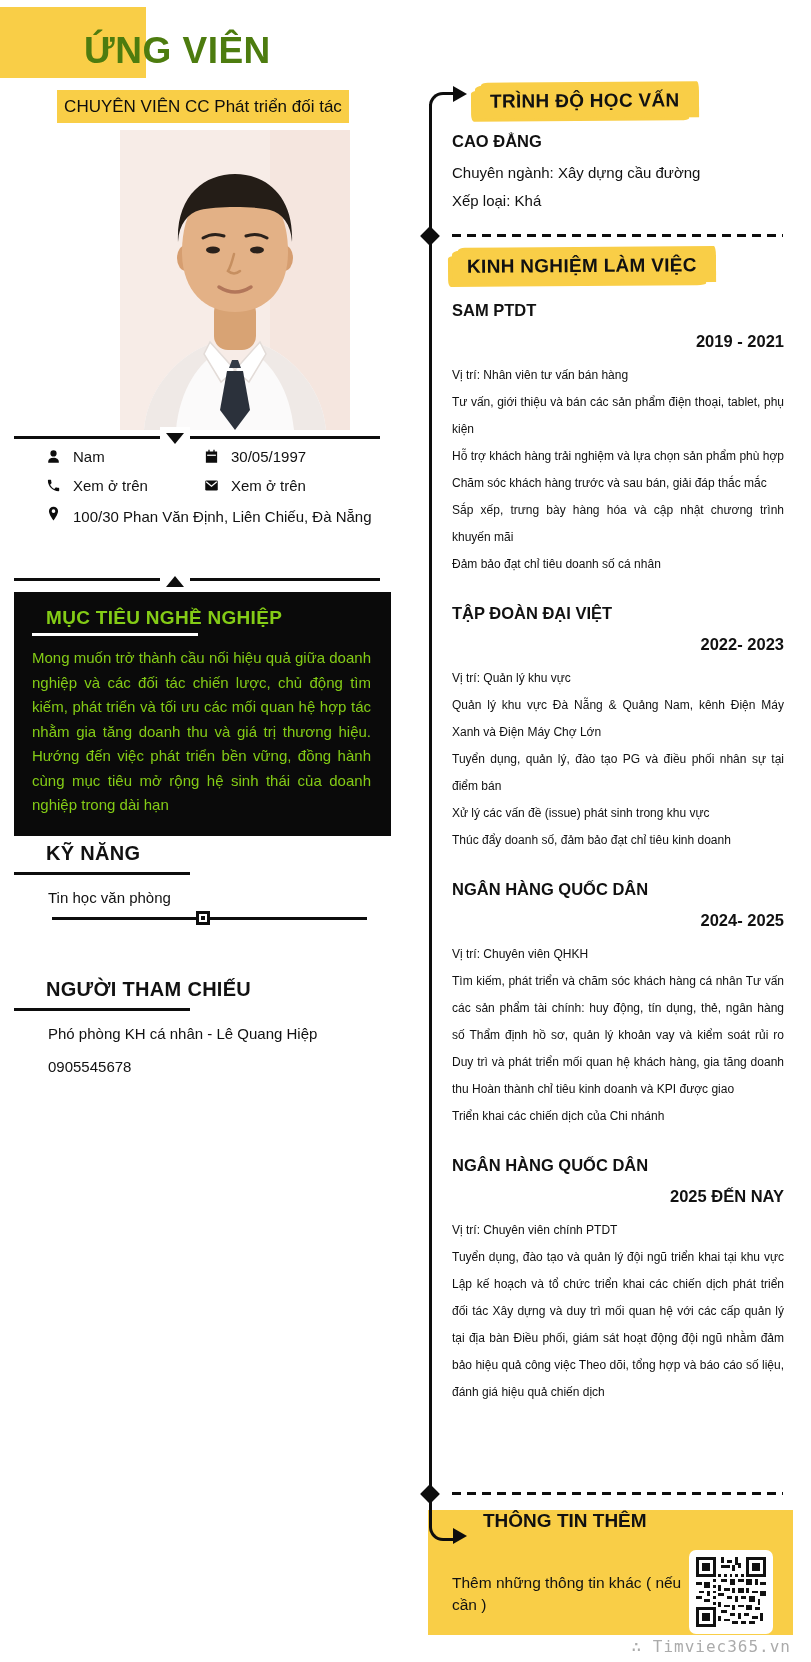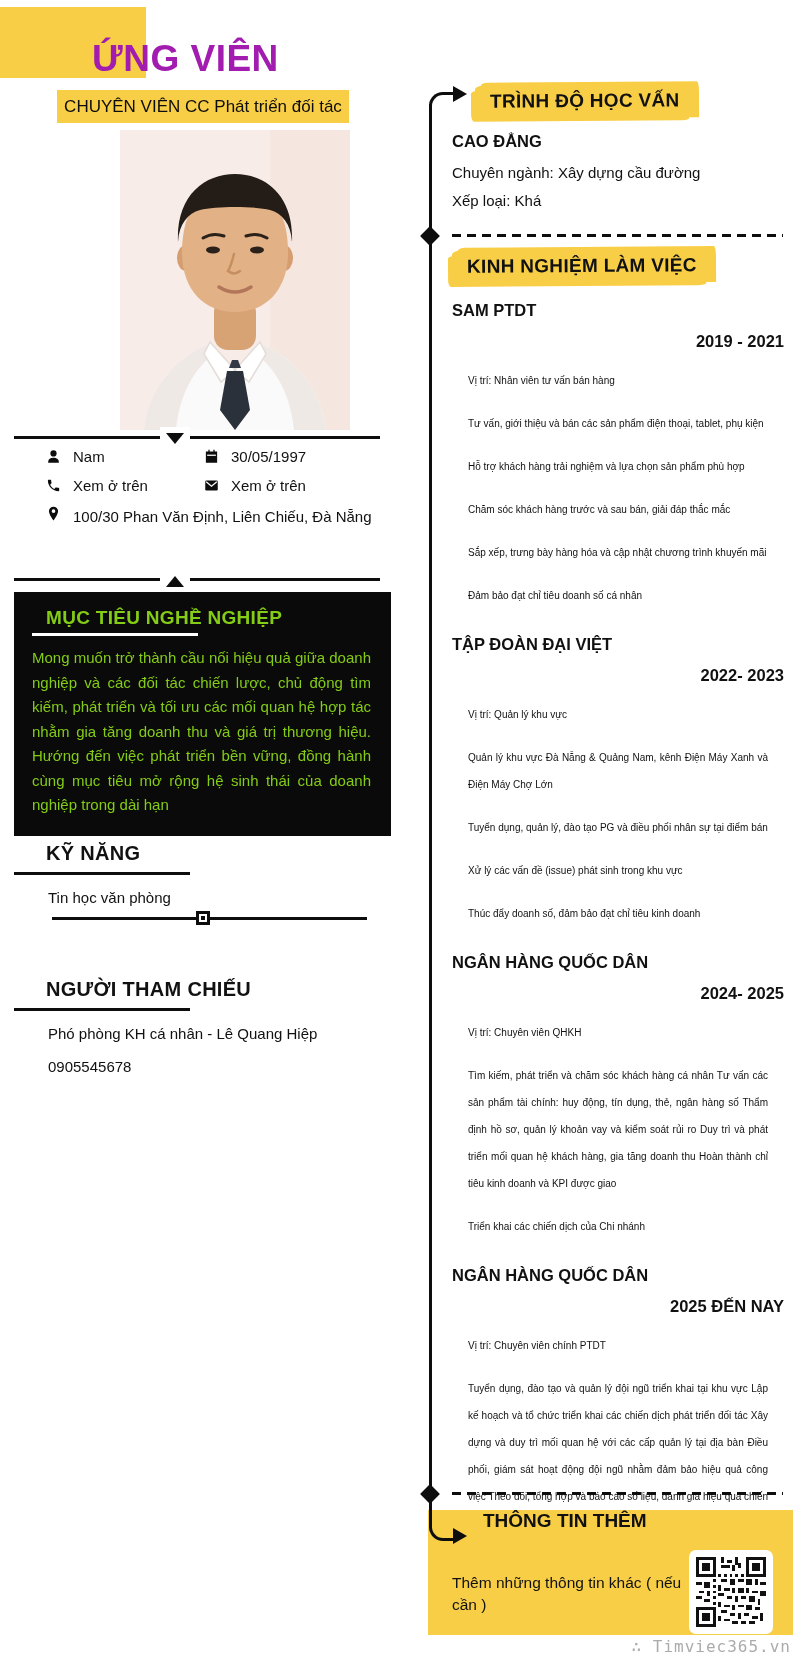--- a/index.html
+++ b/index.html
@@ -2,21 +2,21 @@
 <html><head>
 <meta charset="utf-8">
 <style>
   html,body{margin:0;padding:0;background:#e9e9e9;}
   .page{
     position:relative;width:811px;height:1662px;margin:0 auto;background:#ffffff;
     font-family:"Liberation Sans","DejaVu Sans",sans-serif;color:#111;overflow:hidden;
   }
   
   .title-bg{position:absolute;left:0;top:7px;width:146px;height:71px;background:var(--accent);}
-  .page-title{position:absolute;left:76px;top:22px;font-size:37px;font-weight:800;letter-spacing:.5px;margin:16px;color:#a21caf;}
+  .page-title{position:absolute;left:76px;top:22px;font-size:37px;font-weight:800;letter-spacing:.5px;margin:8px;color:#4d7c0f;}
   .subtitle{
     position:absolute;left:57px;top:90px;width:292px;height:33px;background:var(--accent);
     display:flex;align-items:center;justify-content:center;font-size:17px;color:#0d0d0d;
   }
   
   .photo{position:absolute;left:120px;top:130px;width:230px;height:300px;}
   
   .h-divider{position:absolute;left:14px;width:366px;border-top:3px solid #0d0d0d;}
   .h-divider .tri-wrap{position:absolute;left:146px;top:-12px;background:#fff;padding:0 6px;line-height:0;}
   .tri-down{display:inline-block;width:0;height:0;border-left:9px solid transparent;border-right:9px solid transparent;border-top:11px solid #0d0d0d;margin-top:6px;}
@@ -56,21 +56,21 @@
     box-shadow:5px -4px 0 -1px var(--accent),-5px 4px 0 -1px var(--accent),7px 3px 0 -3px var(--accent);
   }
   .rcol{position:absolute;left:452px;top:85px;width:332px;}
   .rcol .hl{margin-left:23px;}
   .edu-degree{font-size:16.5px;font-weight:800;margin:14px 0 8px;}
   .edu-line{font-size:15px;line-height:28px;margin:0;}
   .exp{position:absolute;left:452px;top:250px;width:332px;}
   .job .company{font-size:16.5px;font-weight:800;margin:26px 0 12px;}
   .job:first-of-type .company{margin-top:0;}
   .job .period{font-size:16.5px;font-weight:800;text-align:right;margin:0 0 11px;}
-  .job p.duty{margin:16px;font-size:10px;line-height:27px;text-align:justify;}
+  .job p.duty{margin:0;font-size:12px;line-height:27px;text-align:justify;}
   .exp .hl{margin-bottom:18px;}
   
   .extra{position:absolute;left:428px;top:1510px;width:365px;height:125px;background:var(--accent);}
   .extra h2{position:absolute;left:55px;top:0;margin:0;font-size:19px;font-weight:800;}
   .extra .note{position:absolute;left:24px;top:62px;width:230px;font-size:15.5px;line-height:22px;}
   .qr-card{position:absolute;right:20px;top:40px;width:84px;height:84px;background:#fff;border-radius:7px;display:flex;align-items:center;justify-content:center;}
   
   .watermark{position:absolute;right:20px;top:1637px;font-family:"DejaVu Sans Mono","Liberation Mono",monospace;font-size:16px;letter-spacing:1px;color:#ababab;}
 </style>
 </head>

